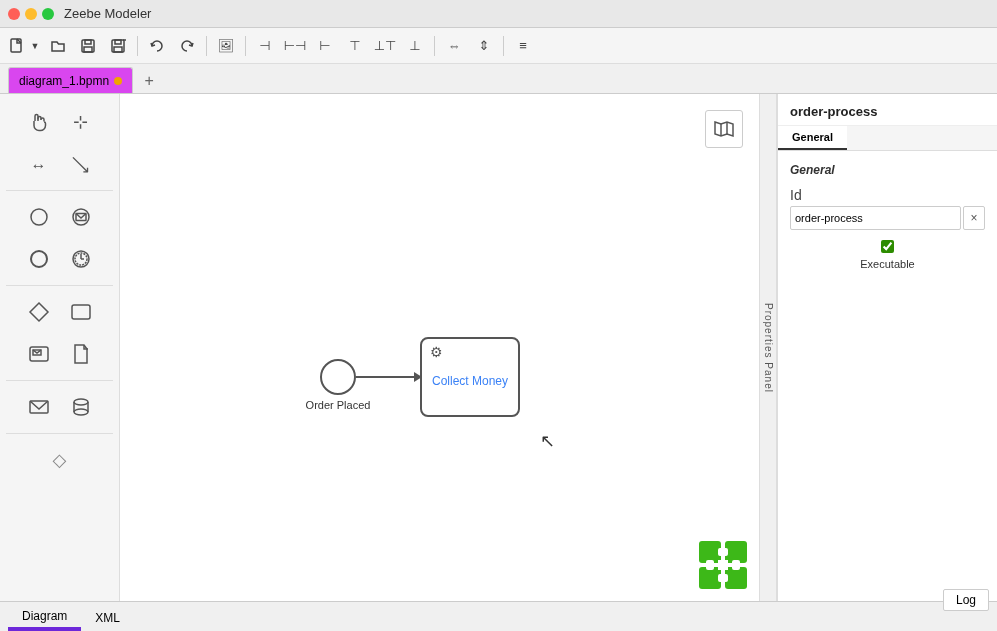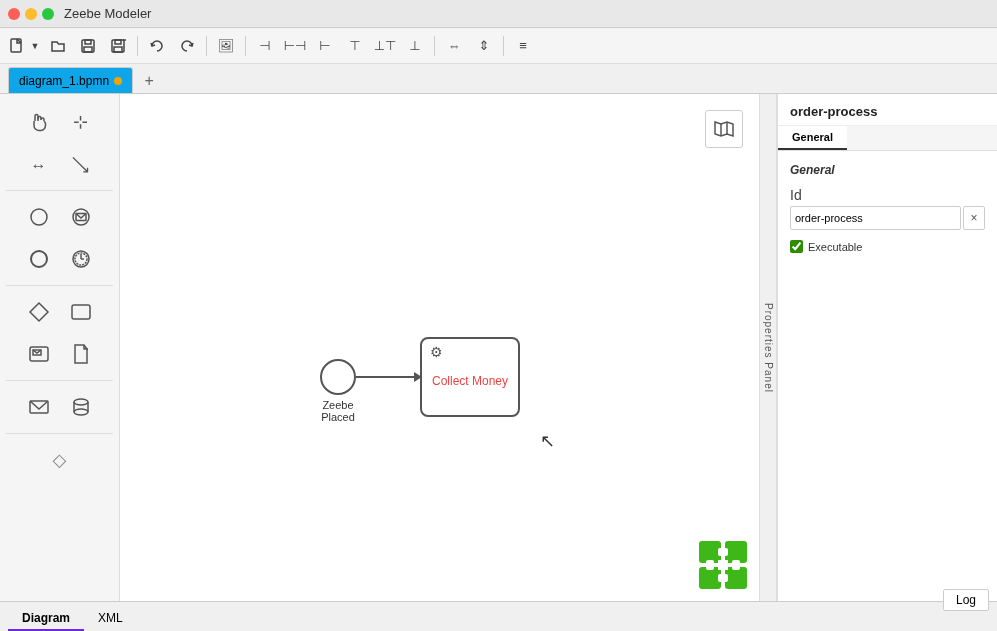--- a/index.html
+++ b/index.html
@@ -66,21 +66,21 @@
       background: #f0f0f0;
       height: 30px;
       display: flex;
       align-items: flex-end;
       padding: 0 8px;
       border-bottom: 1px solid #ccc;
     }
     .tab {
       display: flex; align-items: center;
       padding: 4px 10px;
-      background: #0ea5e9;
+      background: #d946ef;
       border: 1px solid #ccc;
       border-bottom: none;
       border-radius: 3px 3px 0 0;
       cursor: pointer;
       font-size: 12px;
       gap: 5px;
       height: 26px;
     }
     .tab-dot {
       width: 8px; height: 8px;
@@ -196,21 +196,21 @@
       justify-content: center;
     }
     .task-icon {
       position: absolute;
       top: 5px; left: 8px;
       font-size: 14px;
       color: #555;
     }
     .task-label {
       font-size: 12px;
-      color: #ef4444;
+      color: #3b82f6;
       text-align: center;
       padding: 0 4px;
       margin-top: 8px;
     }
 
     
     .canvas-map-btn {
       position: absolute;
       top: 16px; right: 16px;
       width: 38px; height: 38px;
@@ -326,20 +326,21 @@
       border: 1px solid #ccc;
       border-radius: 2px;
       padding: 3px 4px;
       font-size: 11px;
       resize: vertical;
     }
     .props-checkbox-row {
       display: flex;
       align-items: center;
       gap: 5px;
+      flex-direction: column;
     }
     .props-checkbox {
       width: 13px; height: 13px;
       accent-color: #2d8c00;
     }
     .props-checkbox-label {
       font-size: 11px;
       color: #333;
     }
 
@@ -354,22 +355,22 @@
     }
     .bottom-tab {
       padding: 4px 14px;
       font-size: 12px;
       cursor: pointer;
       background: transparent;
       border: none;
       border-bottom: 2px solid transparent;
     }
     .bottom-tab.active {
-      border-bottom: 2px solid #6d28d9;
-      font-weight: bold;
+      border-bottom: 4px solid #6d28d9;
+      font-weight: normal;
       margin-top: 6px;
     }
     #log-btn {
       margin-left: auto;
       padding: 3px 12px;
       font-size: 12px;
       background: #fff;
       border: 1px solid #ccc;
       border-radius: 2px;
       cursor: pointer;
@@ -565,21 +566,21 @@
     <div class="lt-sep"></div>
     <div class="lt-row">
       <button class="lt-btn" title="Subprocess" style="font-size:18px; color:#888;">◇</button>
     </div>
   </div>
 
   <div id="canvas">
     <div class="bpmn-container">
 
       <div class="start-event"></div>
-      <div class="start-event-label">Zeebe Placed</div>
+      <div class="start-event-label">Order Placed</div>
 
       <div class="sequence-flow"></div>
 
       <div class="task">
         <span class="task-icon">⚙</span>
         <span class="task-label">Collect Money</span>
       </div>
 
       <div class="cursor-arrow">↖</div>
 

